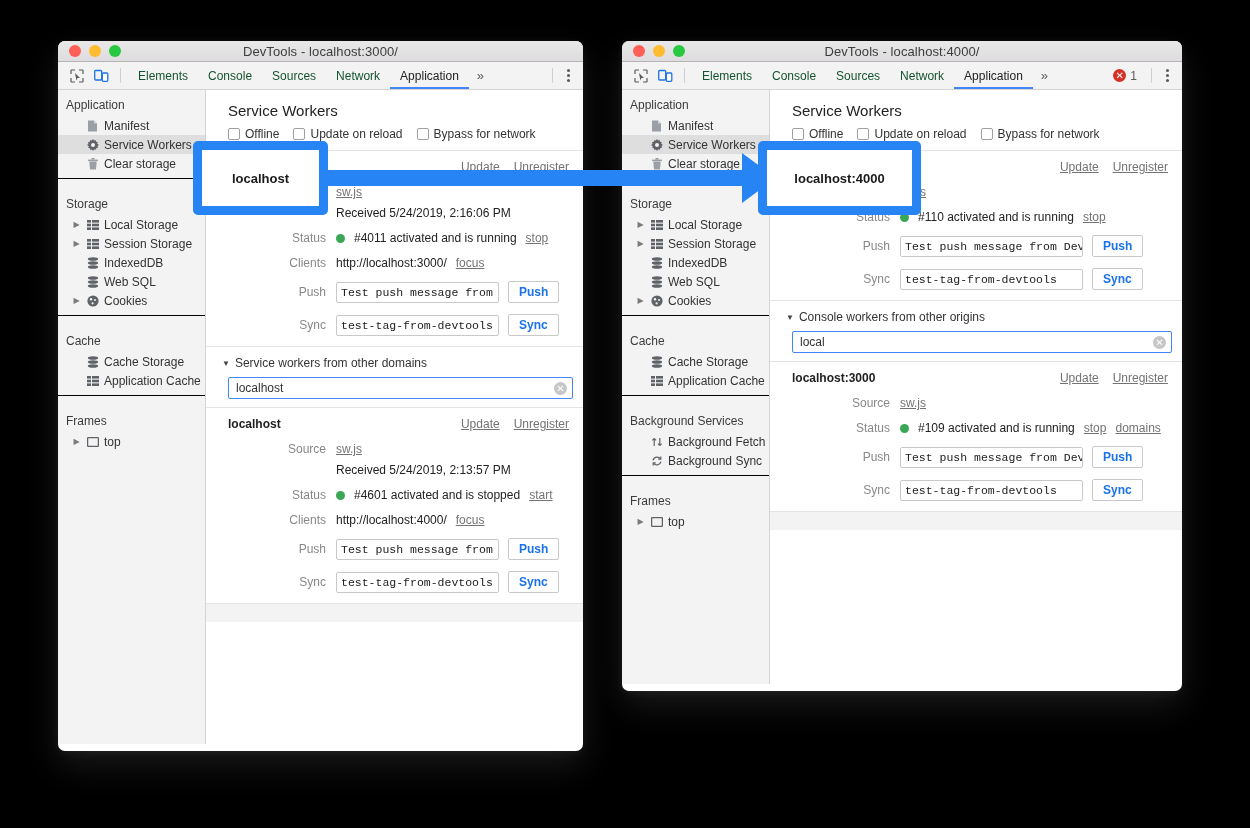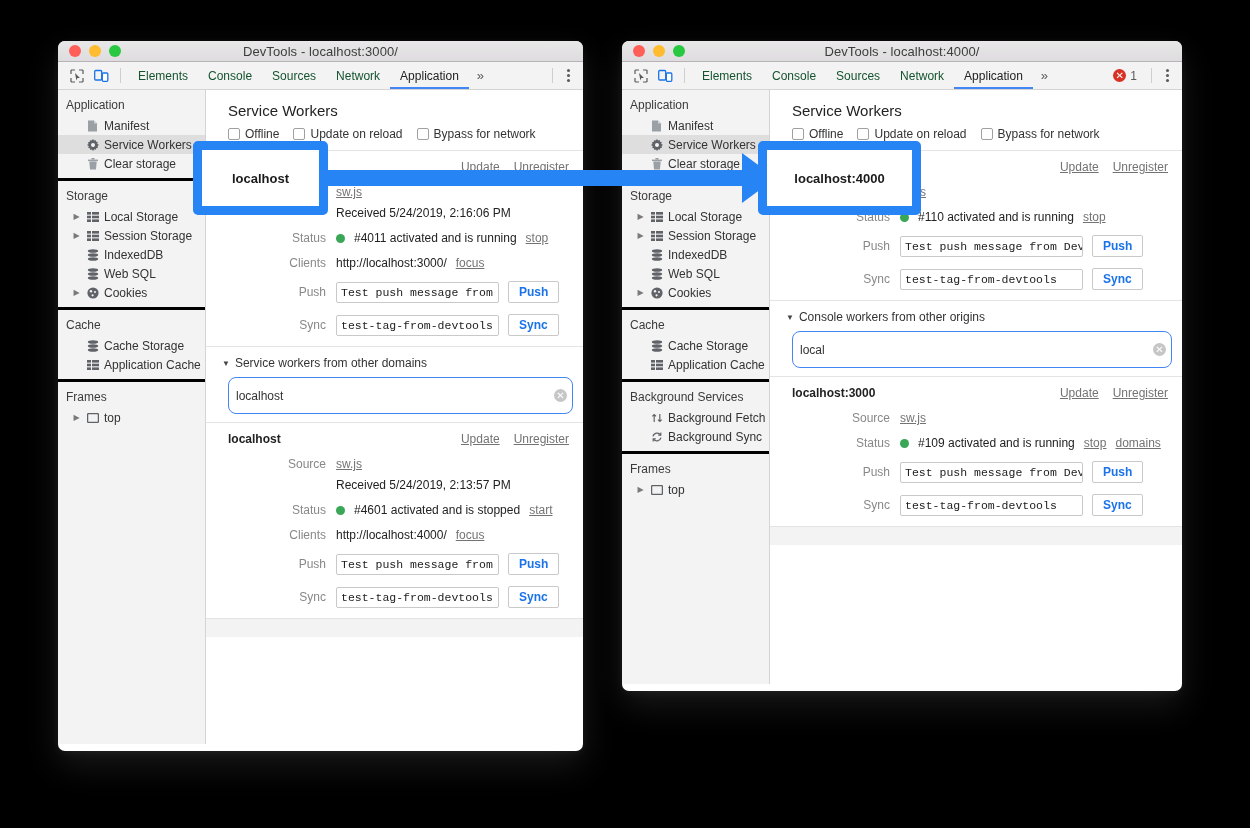--- a/index.html
+++ b/index.html
@@ -74,21 +74,21 @@
   
   .dt-body { display: flex; }
   .sidebar {
     background: #f3f3f3;
     border-right: 1px solid #d4d4d4;
     font-size: 12px; color: #333;
     padding-top: 6px;
     flex: none;
     overflow: hidden;
   }
-  .sb-group + .sb-group { border-top: 3px solid #000000; margin-top: 5px; padding-top: 6px; }
+  .sb-group + .sb-group { border-top: 1px solid #000000; margin-top: 5px; padding-top: 16px; }
   .sb-head { padding: 2px 0 4px 8px; font-size: 12px; color: #3b3b3b; }
   .sb-item {
     display: flex; align-items: center;
     height: 19px; padding-left: 14px; gap: 5px;
     font-size: 12px; color: #333; white-space: nowrap;
   }
   .sb-item.selected { background: #dedede; }
   .sb-arrow {
     width: 9px; font-size: 8px; color: #7a7a7a; flex: none;
     text-align: center; line-height: 1;
@@ -141,22 +141,22 @@
     display: flex; align-items: center; justify-content: center;
   }
   .section-head {
     display: flex; align-items: center; gap: 5px;
     font-size: 12px; color: #333; padding: 9px 0 7px 16px;
   }
   .tri { font-size: 8px; color: #444; }
   .filter-wrap { padding: 0 10px 8px 22px; }
   .filter {
     display: flex; align-items: center;
-    border: 1px solid #4285f4; border-radius: 8px;
-    height: 37px; background: #fff; padding: 0 5px 0 7px;
+    border: 1px solid #4285f4; border-radius: 2px;
+    height: 22px; background: #fff; padding: 0 5px 0 7px;
   }
   .filter .fval { font-size: 12px; color: #333; flex: 1; }
   .clear-x {
     width: 13px; height: 13px; border-radius: 50%;
     background: #c6c6c6; color: #fff; font-size: 10px;
     line-height: 13px; text-align: center; cursor: pointer; flex: none;
     font-family: "Liberation Sans", sans-serif;
   }
 
   

